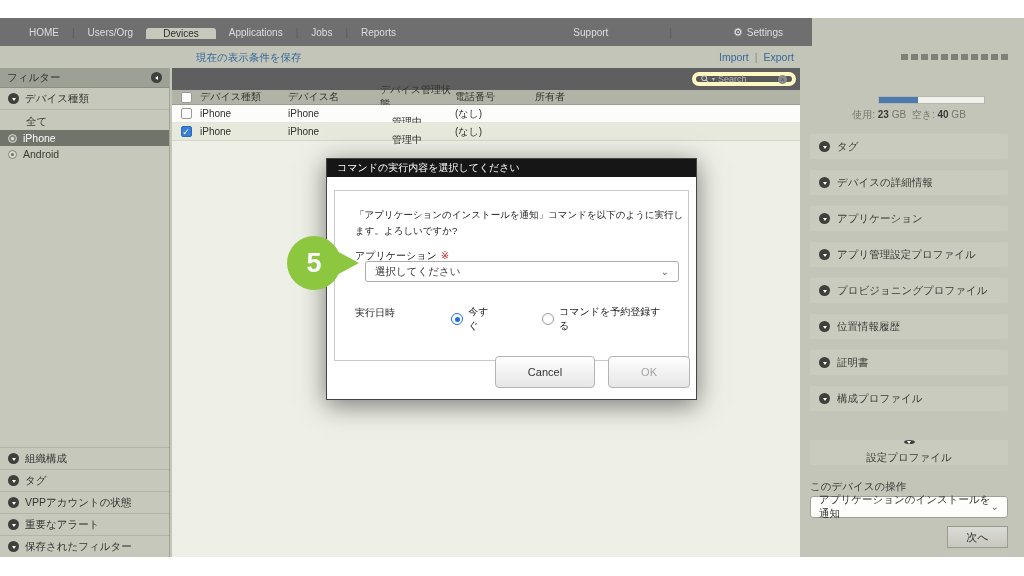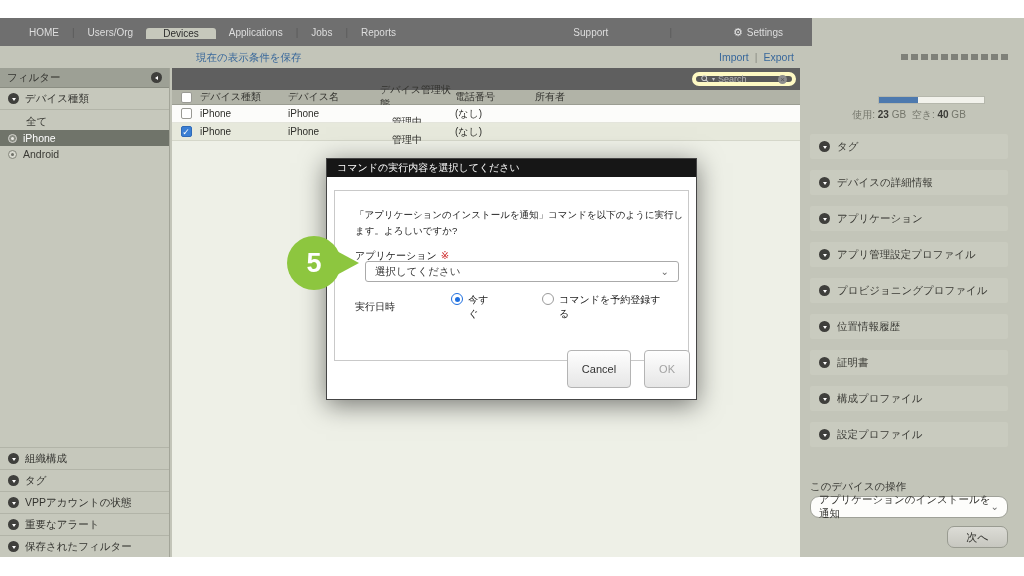--- a/index.html
+++ b/index.html
@@ -69,40 +69,40 @@
   .trow.r1 .redacted-block { width:30px; background:#aeb0a6; }
 
   
   .right-panel { position:absolute; left:808px; top:50px; width:202px; height:489px; }
   .storage-bar { position:absolute; left:70px; top:28px; width:107px; height:8px; background:#f2f2ec; border:1px solid #b5b7ac; }
   .storage-fill { height:100%; background:#4d79ae; }
   .storage-text { position:absolute; left:0px; top:40px; width:202px; text-align:center; font-size:10px; color:#74766b; }
   .storage-text b { color:#3a3a36; font-weight:bold; }
   .acc-item { position:absolute; left:2px; width:198px; height:25px; background:#c9cbbf; border-radius:2px; display:flex; align-items:center; gap:7px; padding:0 9px; font-size:10.5px; color:#3a3a35; cursor:pointer; }
   .ops-label { position:absolute; left:2px; top:412px; font-size:10.5px; color:#3a3a35; }
-  .ops-select { position:absolute; left:2px; top:428px; width:198px; height:22px; background:#fdfdfb; border:1px solid #9fa198; border-radius:9px; display:flex; align-items:center; justify-content:space-between; padding:0 8px; font-size:10.5px; color:#33332f; cursor:pointer; }
+  .ops-select { position:absolute; left:2px; top:428px; width:198px; height:22px; background:#fdfdfb; border:1px solid #9fa198; border-radius:3px; display:flex; align-items:center; justify-content:space-between; padding:0 8px; font-size:10.5px; color:#33332f; cursor:pointer; }
   .chev { color:#6e6e6e; font-size:10px; line-height:1; }
-  .next-btn { position:absolute; left:139px; top:458px; width:61px; height:22px; background:linear-gradient(#dcdcd6,#c7c7c0); border:1px solid #999b91; border-radius:7px; font-size:11px; color:#33332f; cursor:pointer; font-family:inherit; }
+  .next-btn { position:absolute; left:139px; top:458px; width:61px; height:22px; background:linear-gradient(#dcdcd6,#c7c7c0); border:1px solid #999b91; border-radius:0; font-size:11px; color:#33332f; cursor:pointer; font-family:inherit; }
 
   
   .modal { position:absolute; left:326px; top:140px; width:371px; height:242px; background:#ffffff; border:1px solid #454545; box-shadow:0 5px 24px rgba(0,0,0,0.5); z-index:50; }
   .modal-title { height:18px; background:#161616; color:#ffffff; font-size:10px; display:flex; align-items:center; padding-left:10px; }
   .modal-panel { position:absolute; left:7px; top:31px; right:7px; height:171px; border:1px solid #c9c9c9; background:#ffffff; }
   .modal-msg { position:absolute; left:20px; top:16px; width:332px; font-size:9.5px; line-height:1.65; color:#222; }
   .field-label { position:absolute; left:20px; top:58px; font-size:10px; color:#222; }
   .req { color:#cc2222; margin-left:4px; }
   .app-select { position:absolute; left:30px; top:70px; width:314px; height:21px; border:1px solid #aaaaaa; border-radius:3px; background:#fff; display:flex; align-items:center; justify-content:space-between; padding:0 9px; font-size:10.5px; color:#333; cursor:pointer; }
   .datetime-row { position:absolute; left:20px; top:102px; display:flex; align-items:center; font-size:10px; color:#222;gap:23px; }
   .dt-label { width:76px; }
-  .radio { display:flex; gap:5px; cursor:pointer; margin-right:22px; }
+  .radio { display:flex; align-items:center; gap:5px; cursor:pointer; margin-right:22px;margin-top:12px; }
   .rb { width:12px; height:12px; min-width:12px; border:1px solid #9a9a9a; border-radius:50%; background:#fff; position:relative; }
   .radio.checked .rb { border-color:#1e6fe0; }
   .radio.checked .rb::after { content:""; position:absolute; inset:2.5px; border-radius:50%; background:#1e6fe0; }
   .modal-buttons { position:absolute; right:6px; bottom:11px; display:flex; gap:13px; }
-  .btn { height:38px; padding:0 14px; background:linear-gradient(#fefefe,#e6e6e6); border:1px solid #b4b4b4; border-radius:4px; font-size:11px; color:#333; cursor:pointer; font-family:inherit;margin-top:15px; }
+  .btn { height:32px; padding:0 32px; background:linear-gradient(#fefefe,#e6e6e6); border:1px solid #b4b4b4; border-radius:4px; font-size:11px; color:#333; cursor:pointer; font-family:inherit;margin-top:15px; }
   .btn.disabled { color:#a3a3a3; }
 
   
   .callout { position:absolute; z-index:60; }
   .callout-circle { position:absolute; left:287px; top:218px; width:54px; height:54px; border-radius:50%; background:#8dc63f; display:flex; align-items:center; justify-content:center; color:#fff; font-size:27px; font-weight:bold; }
   .callout-arrow { position:absolute; left:333px; top:231px; width:0; height:0; border-top:14px solid transparent; border-bottom:14px solid transparent; border-left:26px solid #8dc63f; }
 </style>
 </head>
 <body>
 
@@ -295,21 +295,21 @@
             <i></i>
           </span>
           <span>証明書</span>
         </div>
       <div class="acc-item" style="top:318px;">
           <span class="cicon">
             <i></i>
           </span>
           <span>構成プロファイル</span>
         </div>
-      <div class="acc-item" style="top:354px;">
+      <div class="acc-item" style="top:372px;flex-direction:column;">
           <span class="cicon">
             <i></i>
           </span>
           <span>設定プロファイル</span>
         </div>
 
       <div class="ops-label">このデバイスの操作</div>
       <div class="ops-select">
         <span>アプリケーションのインストールを通知</span>
         <span class="chev">⌄</span>

